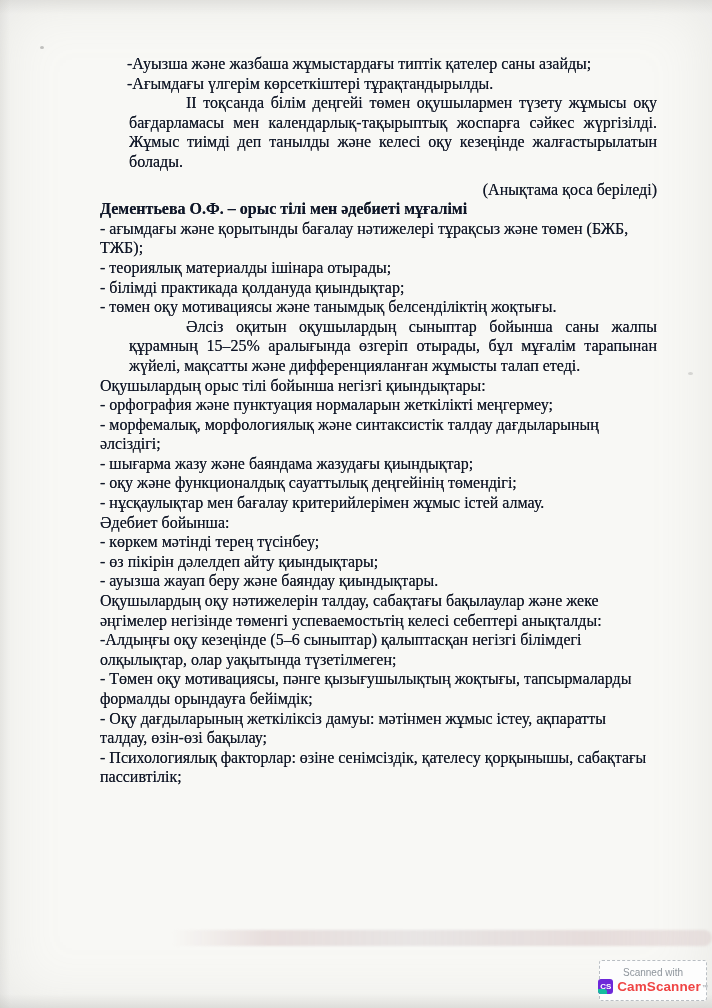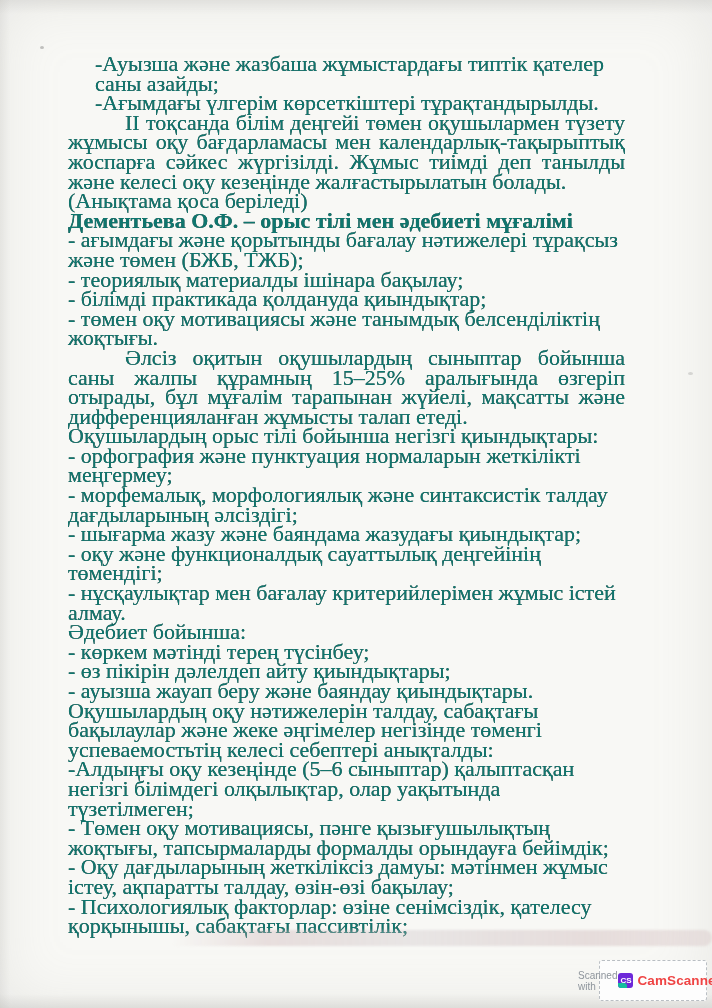--- a/index.html
+++ b/index.html
@@ -10,31 +10,31 @@
     overflow:hidden;
   }
   .page{
     position:relative;
     width:712px;height:1008px;
     background:#f8f8f5;
     box-shadow:inset 0 0 60px rgba(160,160,155,0.18);
   }
   .textblock{
     position:absolute;
-    left:68px;top:54px;
+    left:100px;top:54px;
     width:557px;
-    color:#0f766e;
-    font-size:22px;
+    color:#0f172a;
+    font-size:16px;
     line-height:19.6px;
     text-shadow:0 0 0.5px rgba(10,10,10,0.75);
   }
   .textblock p{margin:0;padding:0;text-align:left;}
   p.indent1{margin-left:27px;}
-  p.pind{text-indent:57px;text-align:justify;}
-  p.right{text-align:left;}
+  p.pind{text-indent:57px;text-align:justify;margin-left:29px;}
+  p.right{text-align:right;margin-top:8px;}
   p.boldline{font-weight:700;}
   
   .artifact{position:absolute;pointer-events:none;}
   .artifact-top{
     left:0;top:0;width:712px;height:14px;
     background:linear-gradient(180deg,rgba(150,148,145,0.16),rgba(150,148,145,0));
   }
   .artifact-left{
     left:0;top:0;width:10px;height:1008px;
     background:linear-gradient(90deg,rgba(150,148,145,0.12),rgba(150,148,145,0));
@@ -54,21 +54,21 @@
   .speck2{left:688px;top:372px;width:5px;height:3px;background:rgba(120,120,120,0.25);}
   
   .badge{
     position:absolute;
     left:599px;top:960px;
     width:108px;height:41px;
     background:#fdfdfd;
     border:1px dashed #b9bec3;
     border-radius:3px;
     box-sizing:border-box;
-    display:flex;
+    display:flex;flex-direction:column;
     align-items:center;justify-content:center;
     font-family:"Liberation Sans","DejaVu Sans",sans-serif;
     gap:1px;
   }
   .scanned-with{
     font-size:10px;color:#8e959c;line-height:11px;
   }
   .brand-row{
     display:flex;align-items:center;gap:4px;line-height:15px;
   }
@@ -107,21 +107,21 @@
   <div class="speck speck1"></div>
   <div class="speck speck2"></div>
 
   <div class="textblock">
     <p class="indent1">-Ауызша және жазбаша жұмыстардағы типтік қателер саны азайды;</p>
     <p class="indent1">-Ағымдағы үлгерім көрсеткіштері тұрақтандырылды.</p>
     <p class="pind">ІІ тоқсанда білім деңгейі төмен оқушылармен түзету жұмысы оқу бағдарламасы мен календарлық-тақырыптық жоспарға сәйкес жүргізілді. Жұмыс тиімді деп танылды және келесі оқу кезеңінде жалғастырылатын болады.</p>
     <p class="right">(Анықтама қоса беріледі)</p>
     <p class="boldline">Дементьева О.Ф. – орыс тілі мен әдебиеті мұғалімі</p>
     <p>- ағымдағы және қорытынды бағалау нәтижелері тұрақсыз және төмен (БЖБ, ТЖБ);</p>
-    <p>- теориялық материалды ішінара бақылау;</p>
+    <p>- теориялық материалды ішінара отырады;</p>
     <p>- білімді практикада қолдануда қиындықтар;</p>
     <p>- төмен оқу мотивациясы және танымдық белсенділіктің жоқтығы.</p>
     <p class="pind">Әлсіз оқитын оқушылардың сыныптар бойынша саны жалпы құрамның 15–25% аралығында өзгеріп отырады, бұл мұғалім тарапынан жүйелі, мақсатты және дифференцияланған жұмысты талап етеді.</p>
     <p>Оқушылардың орыс тілі бойынша негізгі қиындықтары:</p>
     <p>- орфография және пунктуация нормаларын жеткілікті меңгермеу;</p>
     <p>- морфемалық, морфологиялық және синтаксистік талдау дағдыларының әлсіздігі;</p>
     <p>- шығарма жазу және баяндама жазудағы қиындықтар;</p>
     <p>- оқу және функционалдық сауаттылық деңгейінің төмендігі;</p>
     <p>- нұсқаулықтар мен бағалау критерийлерімен жұмыс істей алмау.</p>
     <p>Әдебиет бойынша:</p>

